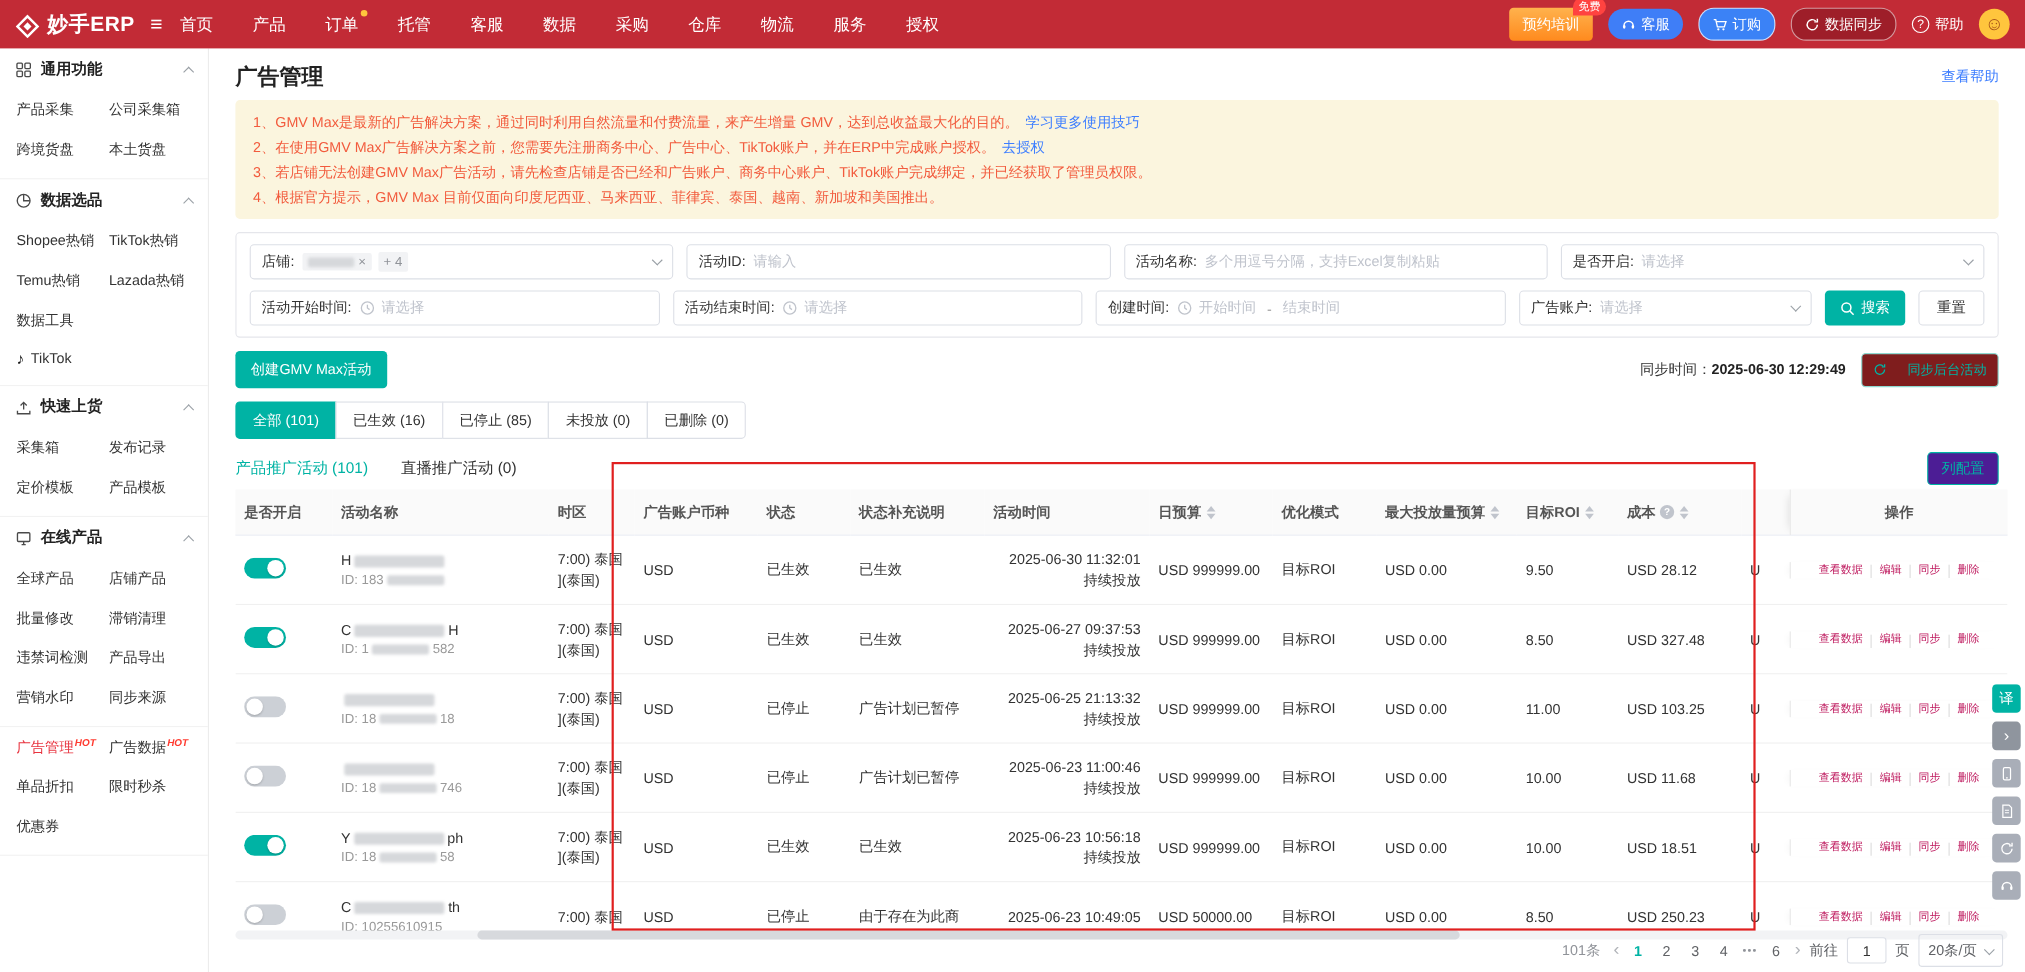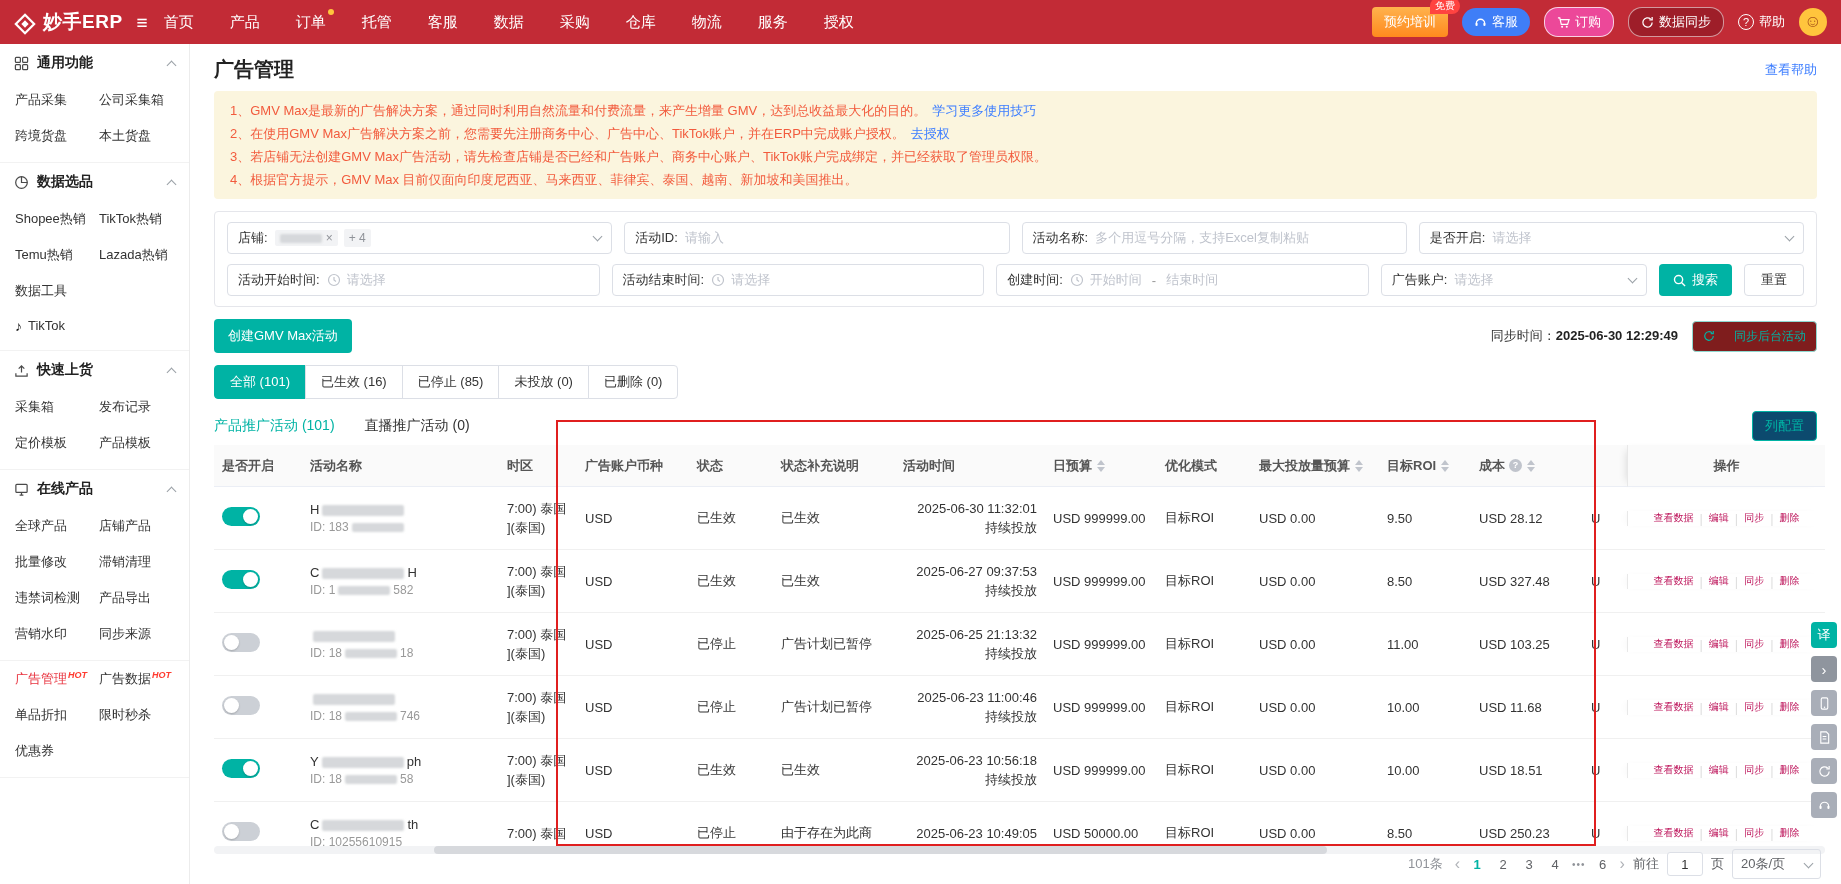--- a/index.html
+++ b/index.html
@@ -19,21 +19,21 @@
   .tm{cursor:pointer;position:relative;white-space:nowrap;}
   .tm .dot{position:absolute;top:-4px;right:-8px;width:6px;height:6px;border-radius:50%;background:#ffc53d;}
   .topright{margin-left:auto;display:flex;align-items:center;gap:14px;font-size:13px;}
   .btn-training{position:relative;background:linear-gradient(180deg,#ffb24d,#ff8a1e);
     border-radius:4px;padding:6px 12px;color:#fff;cursor:pointer;white-space:nowrap;}
   .free-badge{position:absolute;top:-9px;right:-12px;background:#ff4340;color:#fff;font-size:10px;
     padding:1px 5px;border-radius:8px 8px 8px 0;}
   .pill{display:flex;align-items:center;gap:5px;border-radius:14px;padding:5px 12px;color:#fff;
     cursor:pointer;white-space:nowrap;}
   .btn-service{background:#3f7ef7;}
-  .btn-order{background:#ec4899;border:1px solid rgba(255,255,255,.75);}
+  .btn-order{background:#3b82f6;border:1px solid rgba(255,255,255,.75);}
   .btn-datasync{background:#9e1e29;border:1px solid rgba(255,255,255,.55);}
   .tb-help{display:flex;align-items:center;gap:5px;cursor:pointer;}
   .help-q{width:16px;height:16px;border:1px solid #fff;border-radius:50%;font-size:11px;
     display:flex;align-items:center;justify-content:center;}
   .avatar{width:28px;height:28px;border-radius:50%;background:#ffc53d;color:#a8551a;
     display:flex;align-items:center;justify-content:center;font-size:17px;cursor:pointer;}
 
   
   .sidebar{position:fixed;top:44px;left:0;bottom:0;width:190px;background:#fff;
     border-right:1px solid #ececec;overflow:hidden;z-index:50;}
@@ -91,21 +91,21 @@
 
   .status-tabs{display:flex;margin:12px 24px 0;}
   .stab{border:1px solid #dcdfe6;background:#fff;color:#333;font-size:13px;padding:7px 15px;margin-left:-1px;}
   .stab:first-child{border-radius:4px 0 0 4px;margin-left:0;}
   .stab:last-child{border-radius:0 4px 4px 0;}
   .stab.active{background:#00b3a4;border-color:#00b3a4;color:#fff;}
 
   .subtabs{display:flex;align-items:center;margin:12px 24px 0;height:30px;}
   .subtab{font-size:14px;margin-right:30px;color:#333;cursor:pointer;}
   .subtab.active{color:#00b3a4;}
-  .btn-colcfg{margin-left:auto;border:1px solid #00b3a4;color:#00b3a4;background:#0c4a6e;
+  .btn-colcfg{margin-left:auto;border:1px solid #00b3a4;color:#00b3a4;background:#4c1d95;
     border-radius:4px;padding:5px 12px;font-size:13px;}
 
   
   .table{margin:4px 16px 0 24px;font-size:13px;position:relative;}
   .thead,.tr{display:flex;width:100%;}
   .th{height:42px;display:flex;align-items:center;padding:0 8px;font-weight:bold;color:#555;
     background:#fafafa;border-bottom:1px solid #ebeef5;white-space:nowrap;overflow:hidden;}
   .tbody{height:374px;overflow:hidden;}
   .tr{border-bottom:1px solid #f0f0f0;align-items:center;height:63px;}
   .td{padding:0 8px;white-space:nowrap;overflow:hidden;}
@@ -154,21 +154,21 @@
   .pager{position:absolute;right:20px;bottom:5px;display:flex;align-items:center;gap:8px;
     font-size:13px;color:#606266;}
   .pg-total{color:#909399;margin-right:4px;}
   .pg-arrow{color:#b0b3b8;font-size:16px;line-height:1;}
   .pg-num{color:#606266;font-size:13px;min-width:18px;text-align:center;}
   .pg-num.active{color:#00b3a4;font-weight:bold;}
   .pg-dots{color:#909399;letter-spacing:1px;font-size:10px;}
   .pg-input{width:36px;height:24px;border:1px solid #dcdfe6;border-radius:3px;text-align:center;
     font-size:13px;color:#333;}
   .pg-size{border:1px solid #dcdfe6;border-radius:3px;height:14px;display:flex;align-items:center;
-    gap:20px;padding:14px 8px;cursor:pointer;color:#606266;}
+    gap:8px;padding:14px 8px;cursor:pointer;color:#606266;}
   .pg-size .chev.down{margin-top:-2px;}
 
   .annotation{position:absolute;left:556px;top:420px;width:1040px;height:426px;
     border:2px solid #e01f1f;z-index:30;pointer-events:none;}
 
   
   .floatbar{position:fixed;right:4px;top:622px;display:flex;flex-direction:column;gap:8px;z-index:70;}
   .fb{width:26px;height:26px;border-radius:4px;background:#a9aeb8;color:#fff;display:flex;
     align-items:center;justify-content:center;font-size:13px;cursor:pointer;}
   .fb.teal{background:#00b3a4;}

